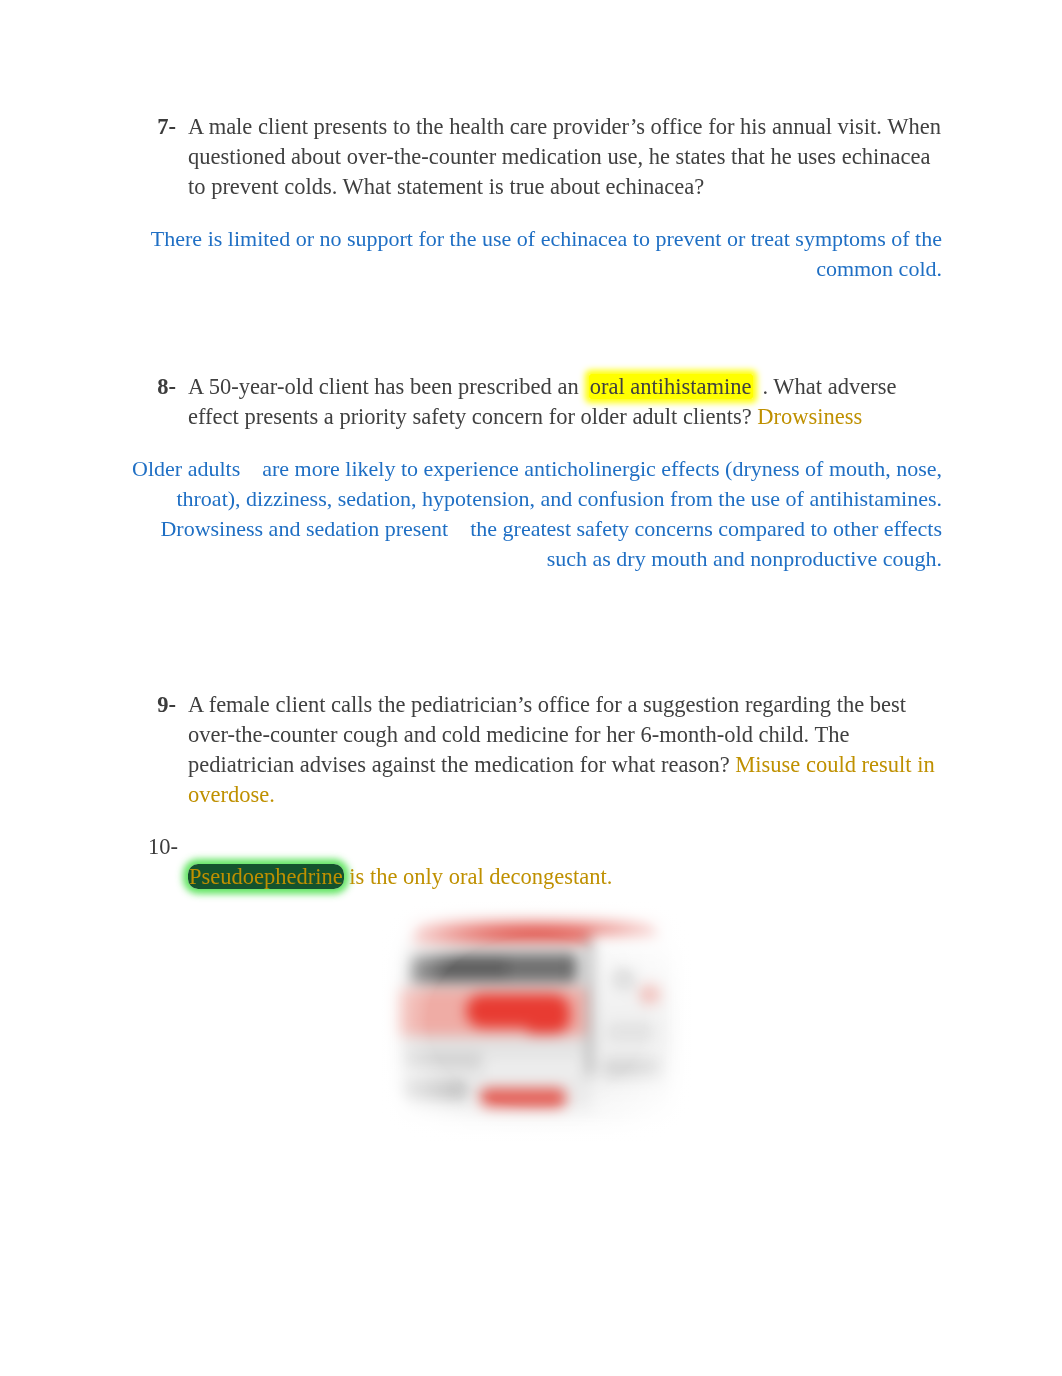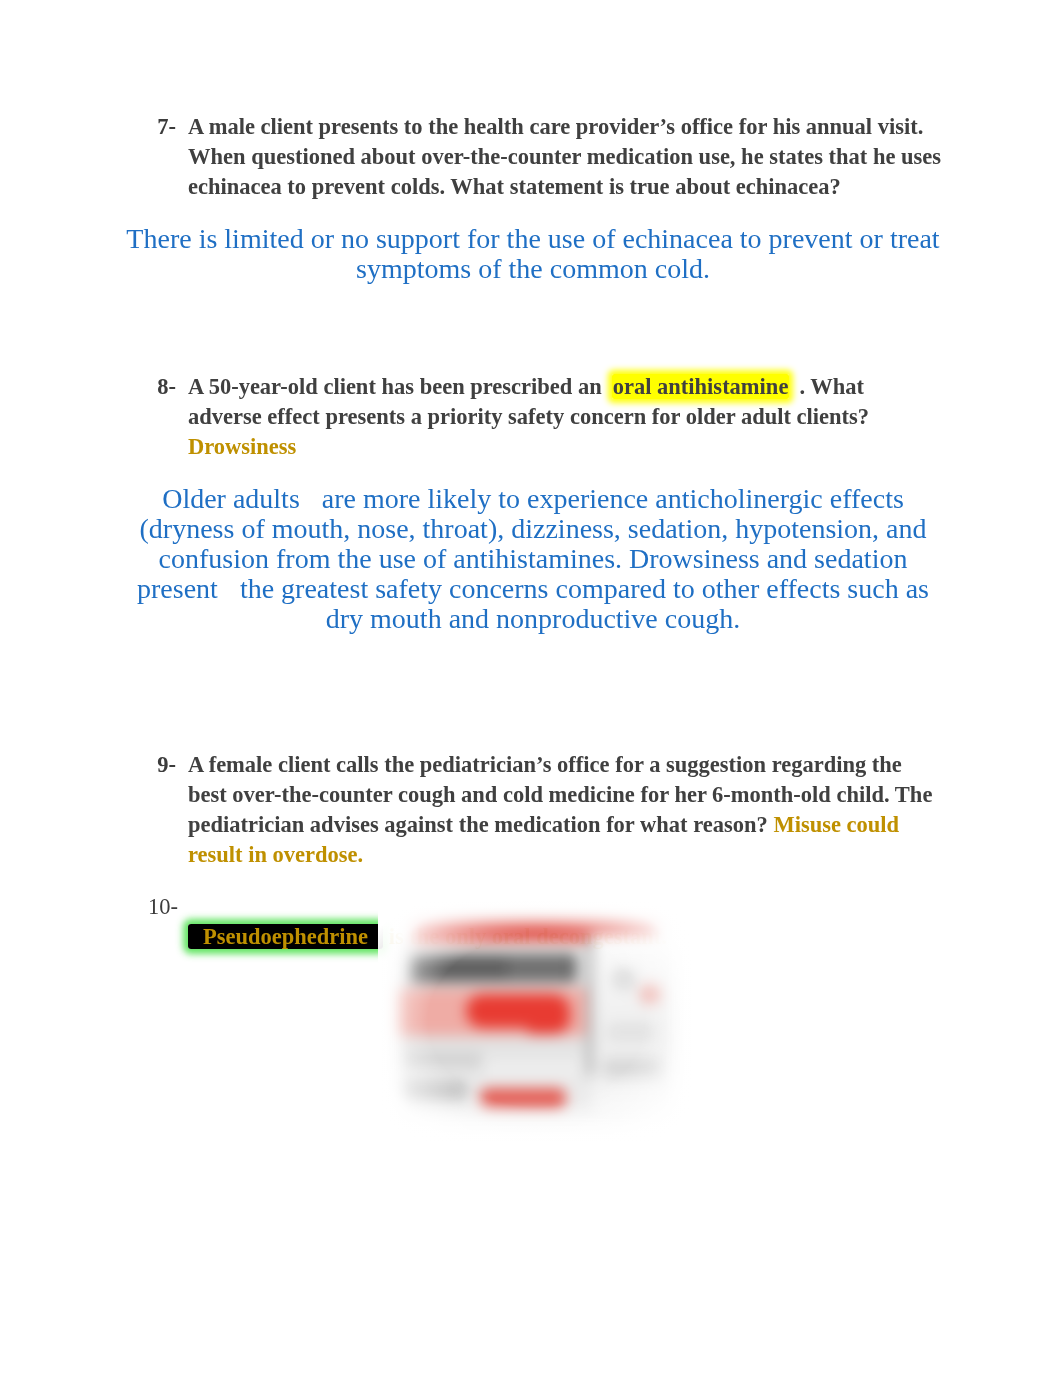--- a/index.html
+++ b/index.html
@@ -50,46 +50,46 @@
     color: #3c3c3c;
     font-size: 22.5px;
     line-height: 30px;
   }
   .qnum.wide {
     font-weight: normal;
     width: 52px;
     text-align: left;
     left: 24px;
   }
-  .qbody { display: block; font-weight: bold; }
+  .qbody { display: block; }
 
   .tabgap { display: inline-block; width: 62px; }
 
   
   .bluepara {
-    font-size: 28px;
+    font-size: 22px;
     line-height: 30px;
     color: #1f6fc4;
-    text-align: center;
+    text-align: right;
   }
 
   
   .amber { color: #bf9000; text-align: center; }
 
   .hl-yellow {
     background: #ffff00;
     box-shadow: 0 0 6px 4px rgba(255,255,0,0.95);
     border-radius: 2px;
     padding: 0 1px;
   }
   .hl-green {
-    background: #000000;
+    background: #14532d;
     box-shadow: 0 0 7px 5px rgba(70,225,70,0.85);
-    border-radius: 3px;
-    padding: 0 15px;
+    border-radius: 10px;
+    padding: 0 1px;
   }
 
   .sp { display: inline-block; width: 10px; }
   .sp-wide { display: inline-block; width: 22px; }
 
   
   .gap-sm { height: 22px; }
   .gap-md { height: 44px; }
   .gap-lg { height: 72px; }
   .gap-xl { height: 88px; }

